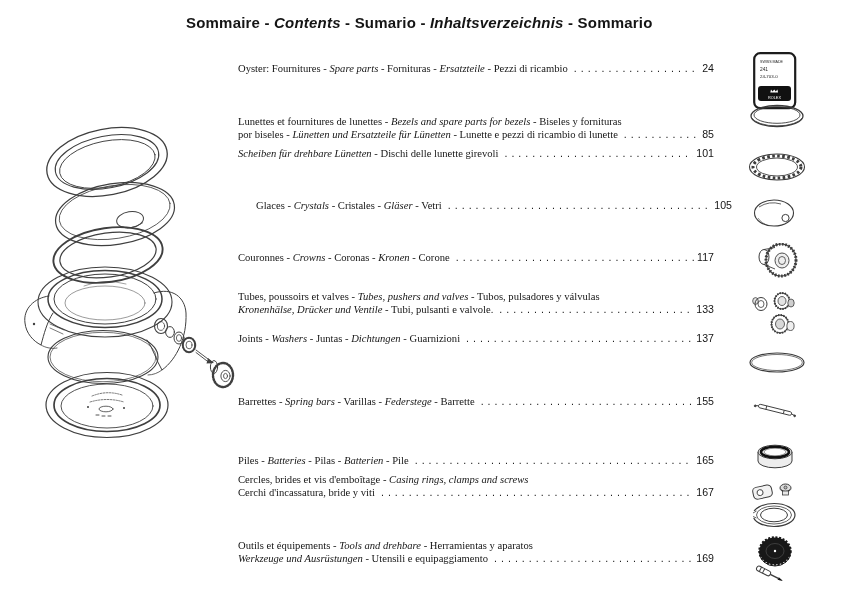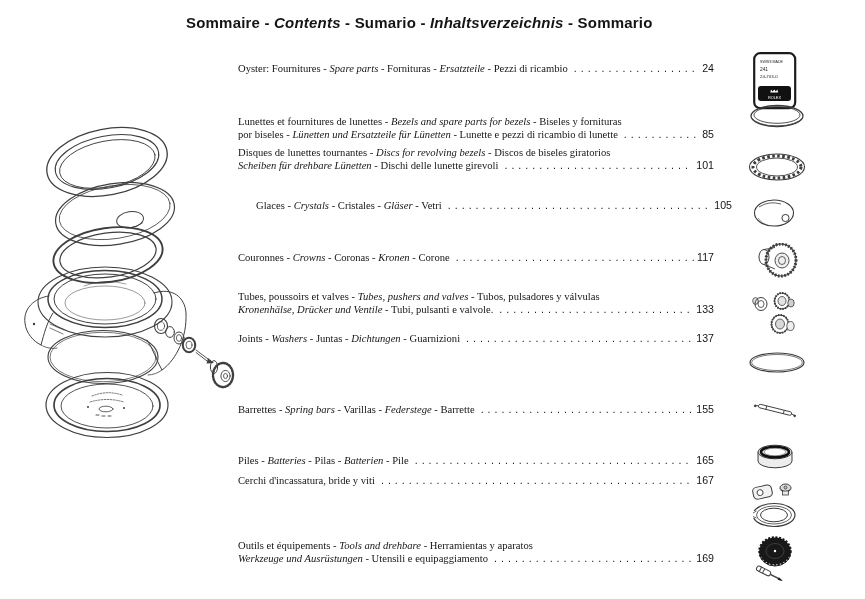--- a/index.html
+++ b/index.html
@@ -105,23 +105,20 @@
           <span class="ltext"><span>Lunettes et fournitures de lunettes - </span><span class="it">Bezels and spare parts for bezels</span><span> - Biseles y fornituras</span></span>
         </div>
         <div class="line">
           <span class="ltext"><span>por biseles - </span><span class="it">Lünetten und Ersatzteile für Lünetten</span><span> - Lunette e pezzi di ricambio di lunette</span></span>
           <span class="leader">........................................................................................................................</span>
           <span class="pnum">85</span>
         </div>
       </div>
       <div class="entry" style="top: 147px;">
         <div class="line">
-          <span class="ltext"><span>Disques de lunettes tournantes - </span><span class="it">Discs for revolving bezels</span><span> - Discos de biseles giratorios</span></span>
-        </div>
-        <div class="line">
           <span class="ltext"><span class="it">Scheiben für drehbare Lünetten</span><span> - Dischi delle lunette girevoli</span></span>
           <span class="leader">........................................................................................................................</span>
           <span class="pnum">101</span>
         </div>
       </div>
       <div class="entry" style="top: 199px; margin-left: 18px;">
         <div class="line">
           <span class="ltext"><span>Glaces - </span><span class="it">Crystals</span><span> - Cristales - </span><span class="it">Gläser</span><span> - Vetri</span></span>
           <span class="leader">........................................................................................................................</span>
           <span class="pnum">105</span>
@@ -144,35 +141,38 @@
           <span class="pnum">133</span>
         </div>
       </div>
       <div class="entry" style="top: 332px;">
         <div class="line">
           <span class="ltext"><span>Joints - </span><span class="it">Washers</span><span> - Juntas - </span><span class="it">Dichtungen</span><span> - Guarnizioni</span></span>
           <span class="leader">........................................................................................................................</span>
           <span class="pnum">137</span>
         </div>
       </div>
-      <div class="entry" style="top: 395px; margin-top: 8px;">
+      <div class="entry" style="top: 395px;">
         <div class="line">
           <span class="ltext"><span>Barrettes - </span><span class="it">Spring bars</span><span> - Varillas - </span><span class="it">Federstege</span><span> - Barrette</span></span>
           <span class="leader">........................................................................................................................</span>
           <span class="pnum">155</span>
         </div>
       </div>
       <div class="entry" style="top: 454px;">
         <div class="line">
           <span class="ltext"><span>Piles - </span><span class="it">Batteries</span><span> - Pilas - </span><span class="it">Batterien</span><span> - Pile</span></span>
           <span class="leader">........................................................................................................................</span>
           <span class="pnum">165</span>
         </div>
       </div>
       <div class="entry" style="top: 474px;">
+        <div class="line">
+          <span class="ltext"><span>Cercles, brides et vis d'emboîtage - </span><span class="it">Casing rings, clamps and screws</span></span>
+        </div>
         <div class="line">
           <span class="ltext"><span>Cerchi d'incassatura, bride y viti</span></span>
           <span class="leader">........................................................................................................................</span>
           <span class="pnum">167</span>
         </div>
       </div>
       <div class="entry" style="top: 540px;">
         <div class="line">
           <span class="ltext"><span>Outils et équipements - </span><span class="it">Tools and drehbare</span><span> - Herramientas y aparatos</span></span>
         </div>

